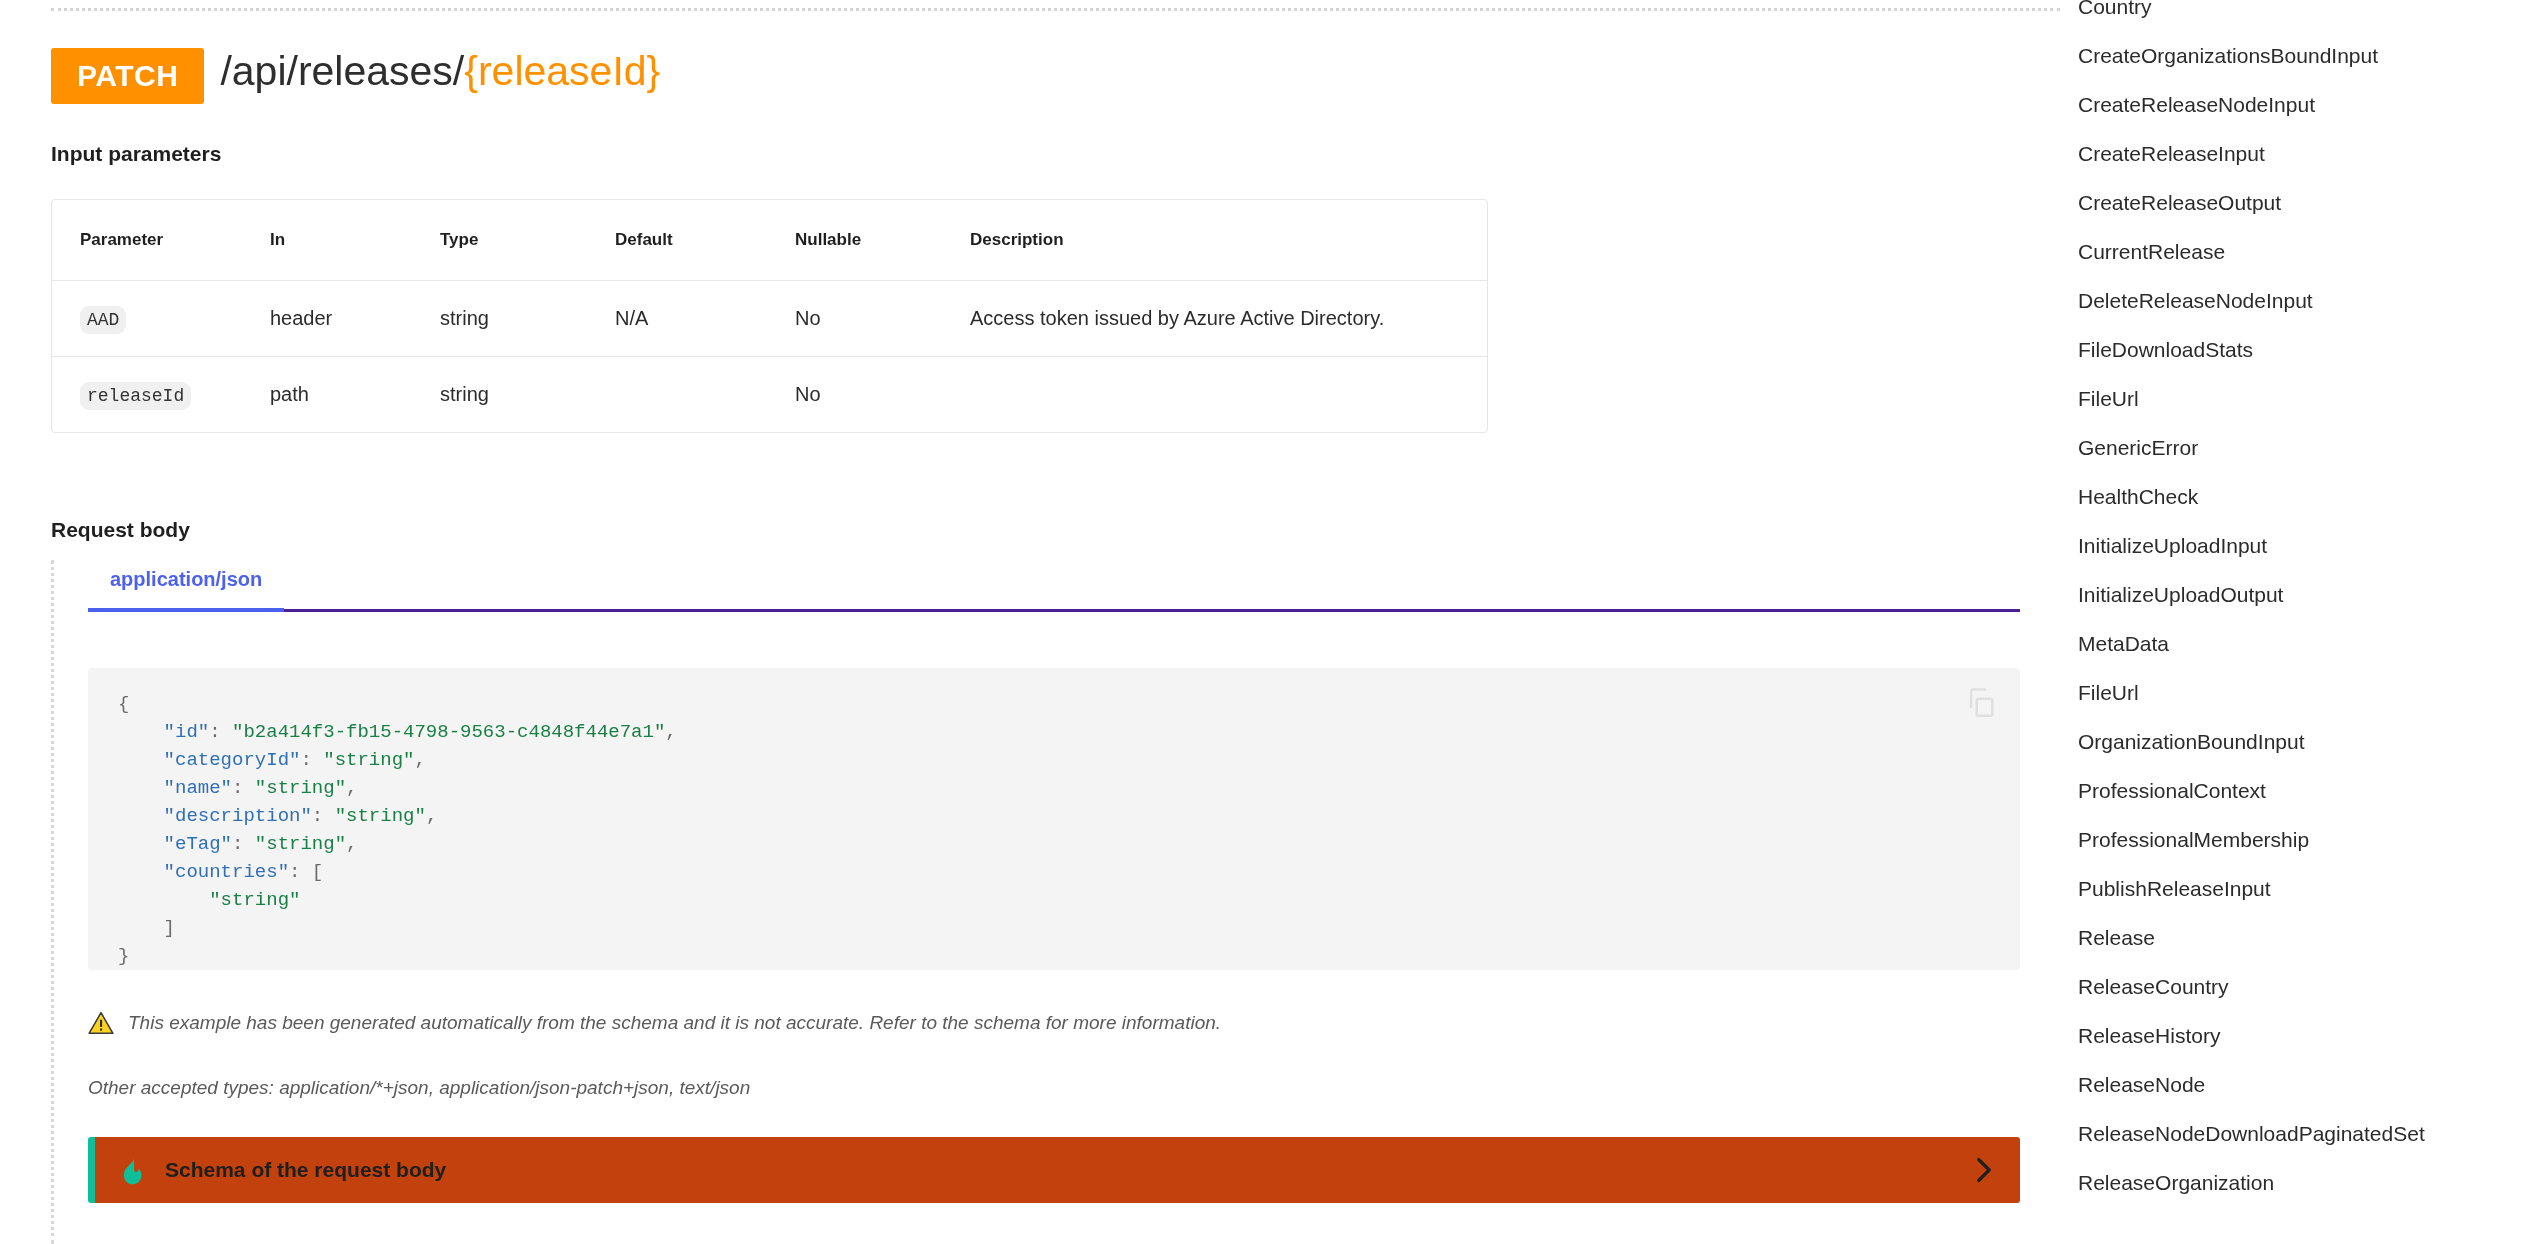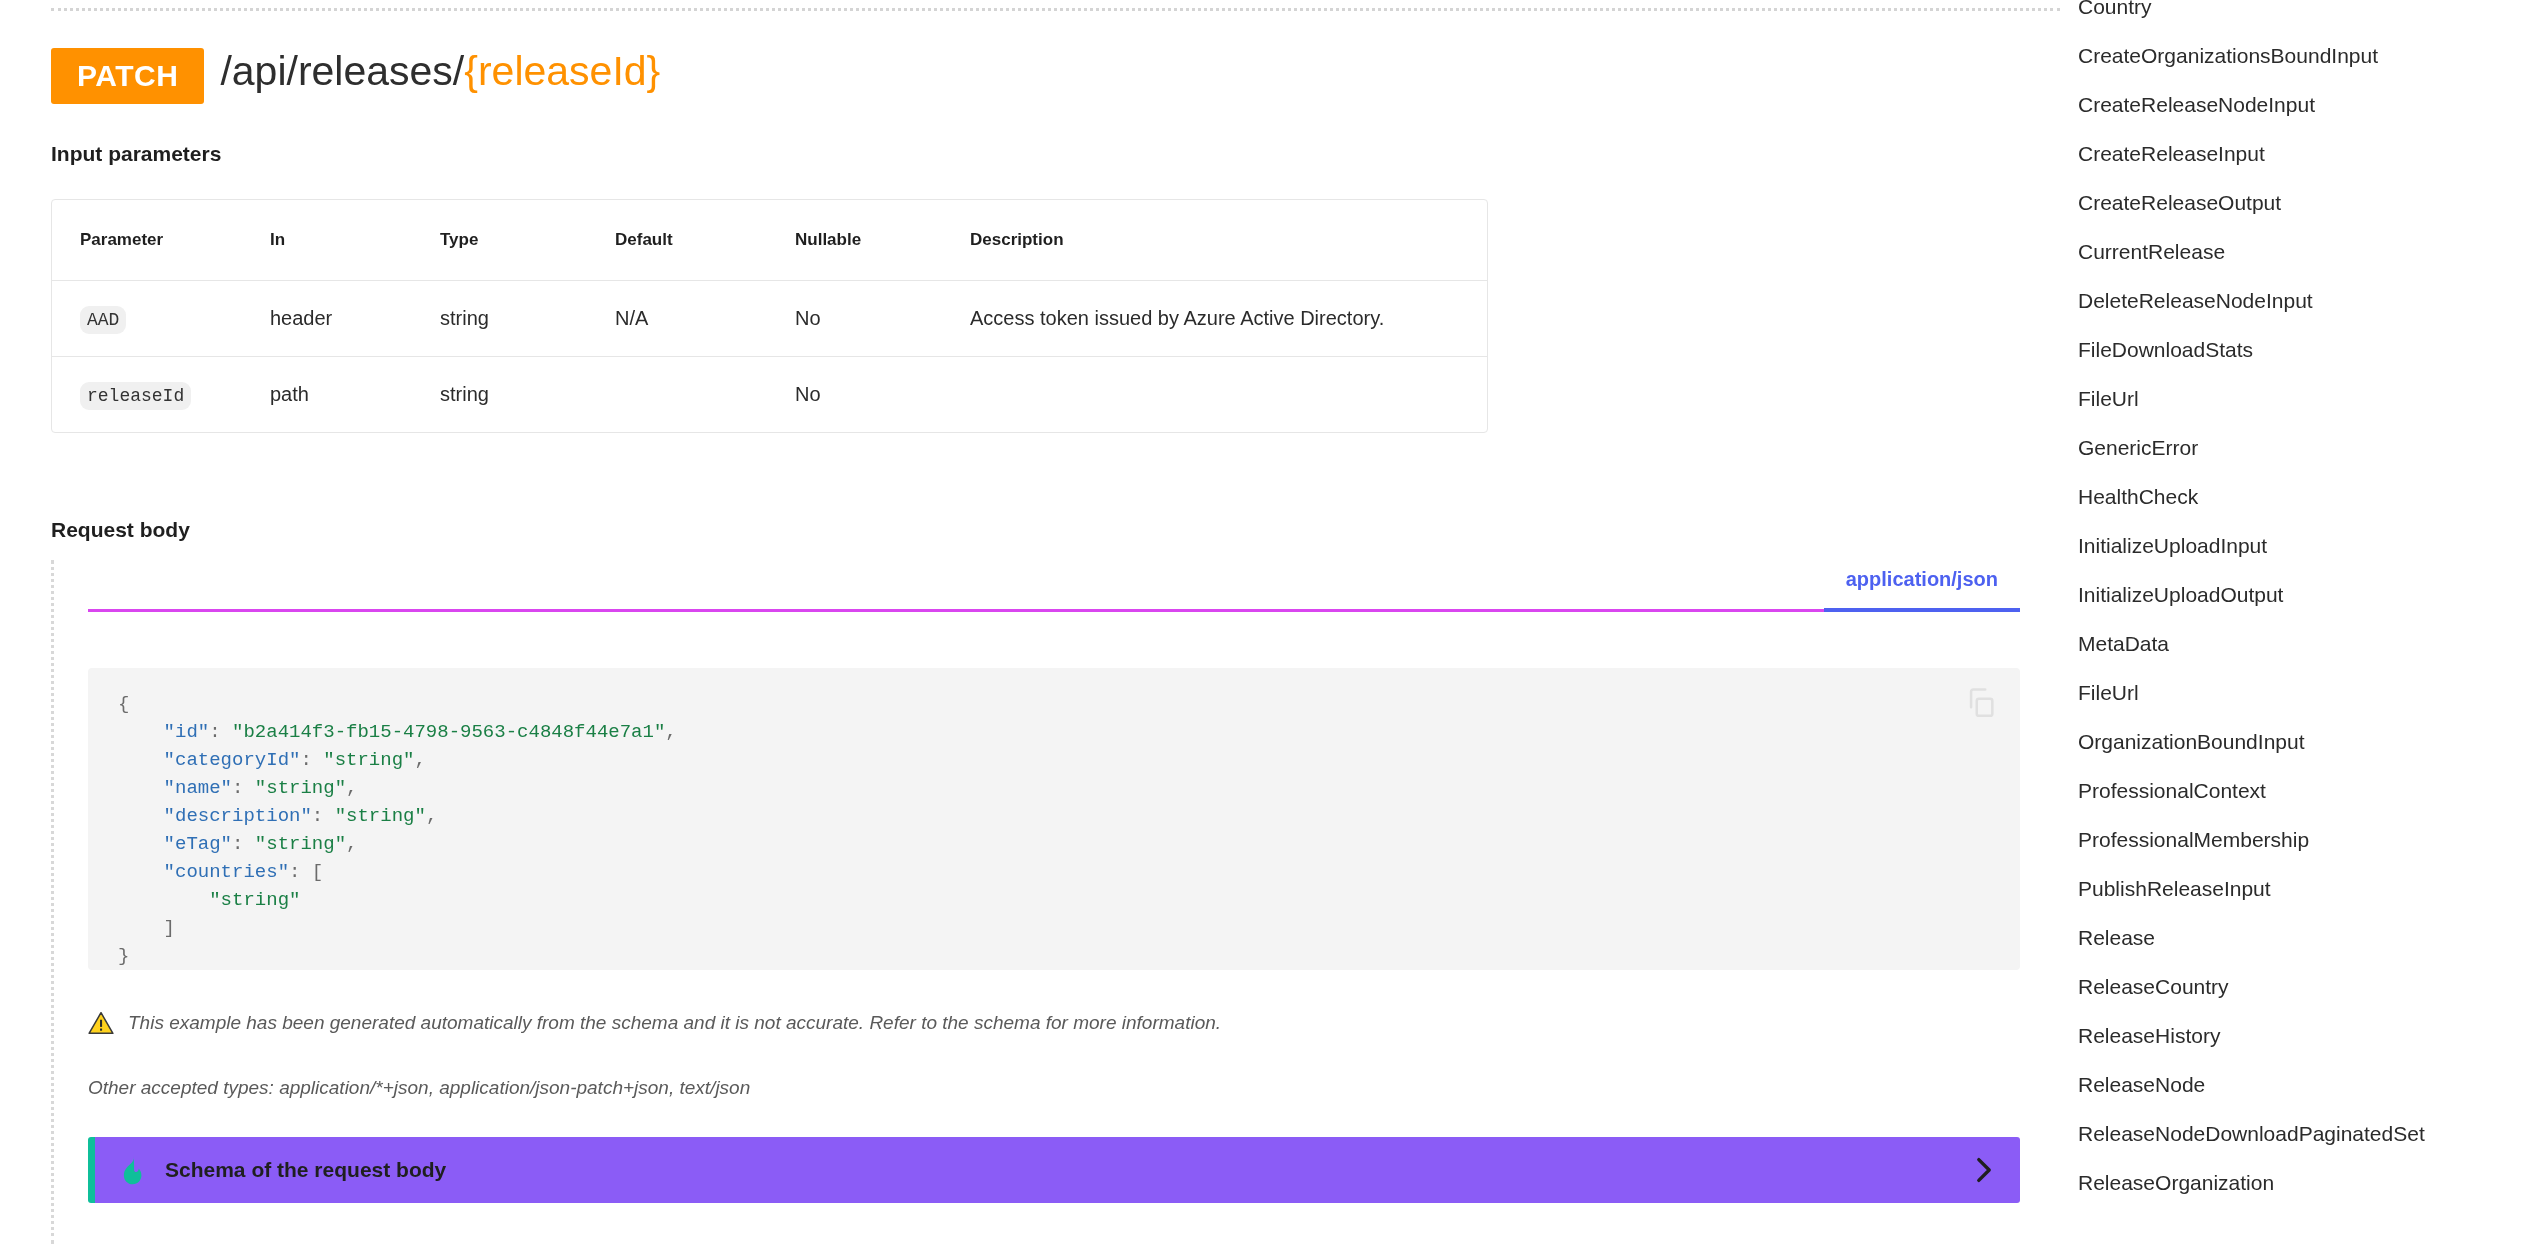--- a/index.html
+++ b/index.html
@@ -155,22 +155,21 @@
   
   .tabs {
     position: absolute;
     left: 88px;
     top: 568px;
     width: 1932px;
   }
   .tabs-strip {
     display: flex;
     align-items: flex-end;
-    border-bottom: 3px solid #d946ef;
-    justify-content: flex-end;
+    border-bottom: 3px solid #4c1d95;
   }
   .tab {
     font-size: 20px;
     font-weight: bold;
     color: #4d61f0;
     padding: 0 22px 17px 22px;
     margin-bottom: -3px;
     border-bottom: 4px solid #4d61f0;
     background: none;
     border-left: none;
@@ -241,21 +240,21 @@
     color: #5a5a5a;
   }
 
   
   .schema-bar {
     position: absolute;
     left: 88px;
     top: 1137px;
     width: 1932px;
     height: 66px;
-    background: #8b5cf6;
+    background: #c2410c;
     border-left: 7px solid #0fbf9a;
     border-radius: 3px;
     box-sizing: border-box;
     display: flex;
     align-items: center;
     padding: 0 26px 0 24px;
     cursor: pointer;
   }
   .schema-bar .flame {
     width: 26px;

